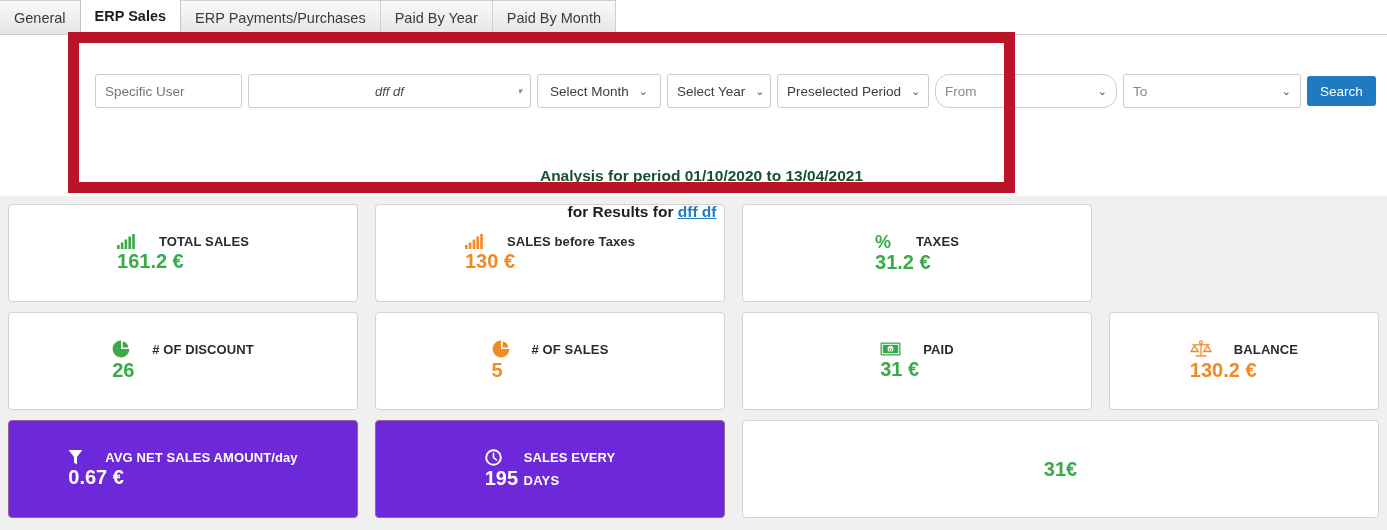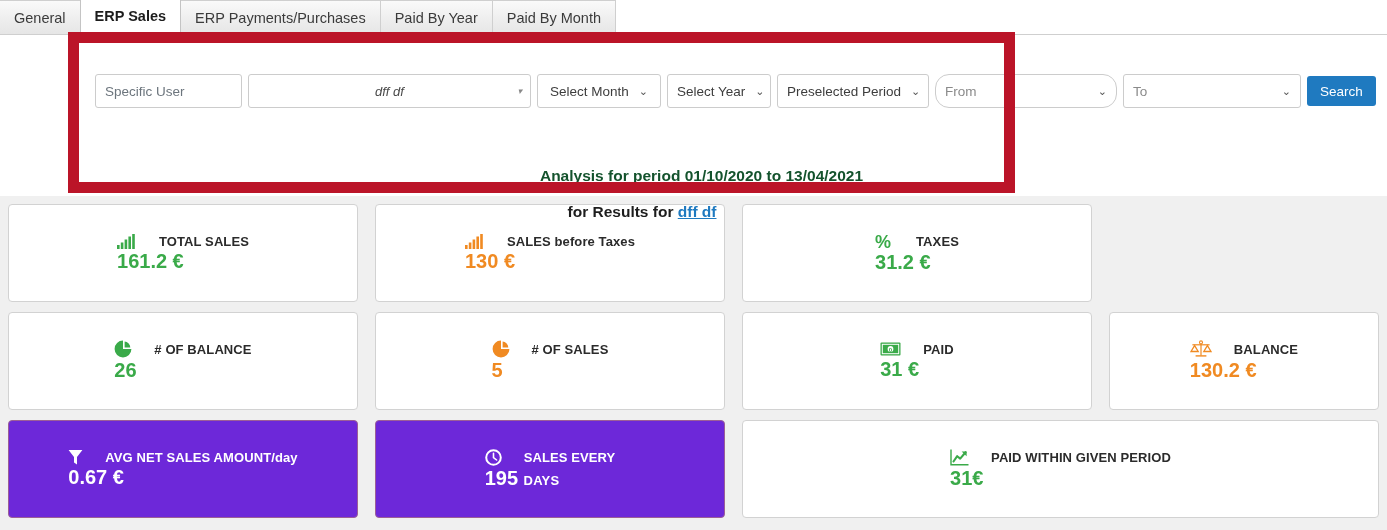--- a/index.html
+++ b/index.html
@@ -357,21 +357,21 @@
 
     <div class="card w4">
       <div class="card-inner">
         <div class="card-head">
           <span class="icon">
             <svg width="18" height="18" viewBox="0 0 18 18">
                 <path d="M9 9 L9 0.6 A8.4 8.4 0 1 0 17.4 9 Z" fill="#3aaa49"></path>
                 <path d="M10.6 7.4 L10.6 1.6 A6 6 0 0 1 16.3 7.4 Z" fill="#3aaa49"></path>
               </svg>
           </span>
-          <span class="card-label"># OF BALANCE</span>
+          <span class="card-label"># OF DISCOUNT</span>
         </div>
         <div class="card-value green">26</div>
       </div>
     </div>
 
     <div class="card w4">
       <div class="card-inner">
         <div class="card-head">
           <span class="icon">
             <svg width="18" height="18" viewBox="0 0 18 18">
@@ -448,28 +448,18 @@
               </svg>
           </span>
           <span class="card-label">SALES EVERY</span>
         </div>
         <div class="card-value white"><span>195</span> <span class="unit">DAYS</span></div>
       </div>
     </div>
 
     <div class="card wide">
       <div class="card-inner">
-        <div class="card-head">
-          <span class="icon">
-            <svg width="19" height="17" viewBox="0 0 19 17">
-              <path d="M1 0.5 L1 15.8 L18.5 15.8" stroke="#3aaa49" stroke-width="1.4" fill="none"></path>
-              <path d="M3.5 12.5 L7.2 7.2 L10.2 9.6 L15.6 3.2" stroke="#3aaa49" stroke-width="2.1" fill="none" stroke-linejoin="round" stroke-linecap="round"></path>
-              <path d="M11.6 2.4 L16.6 2.4 L16.6 7.2 Z" fill="#3aaa49"></path>
-            </svg>
-          </span>
-          <span class="card-label">PAID WITHIN GIVEN PERIOD</span>
-        </div>
         <div class="card-value green">31€</div>
       </div>
     </div>
   </div>
 
 </div>
 
 </body></html>

